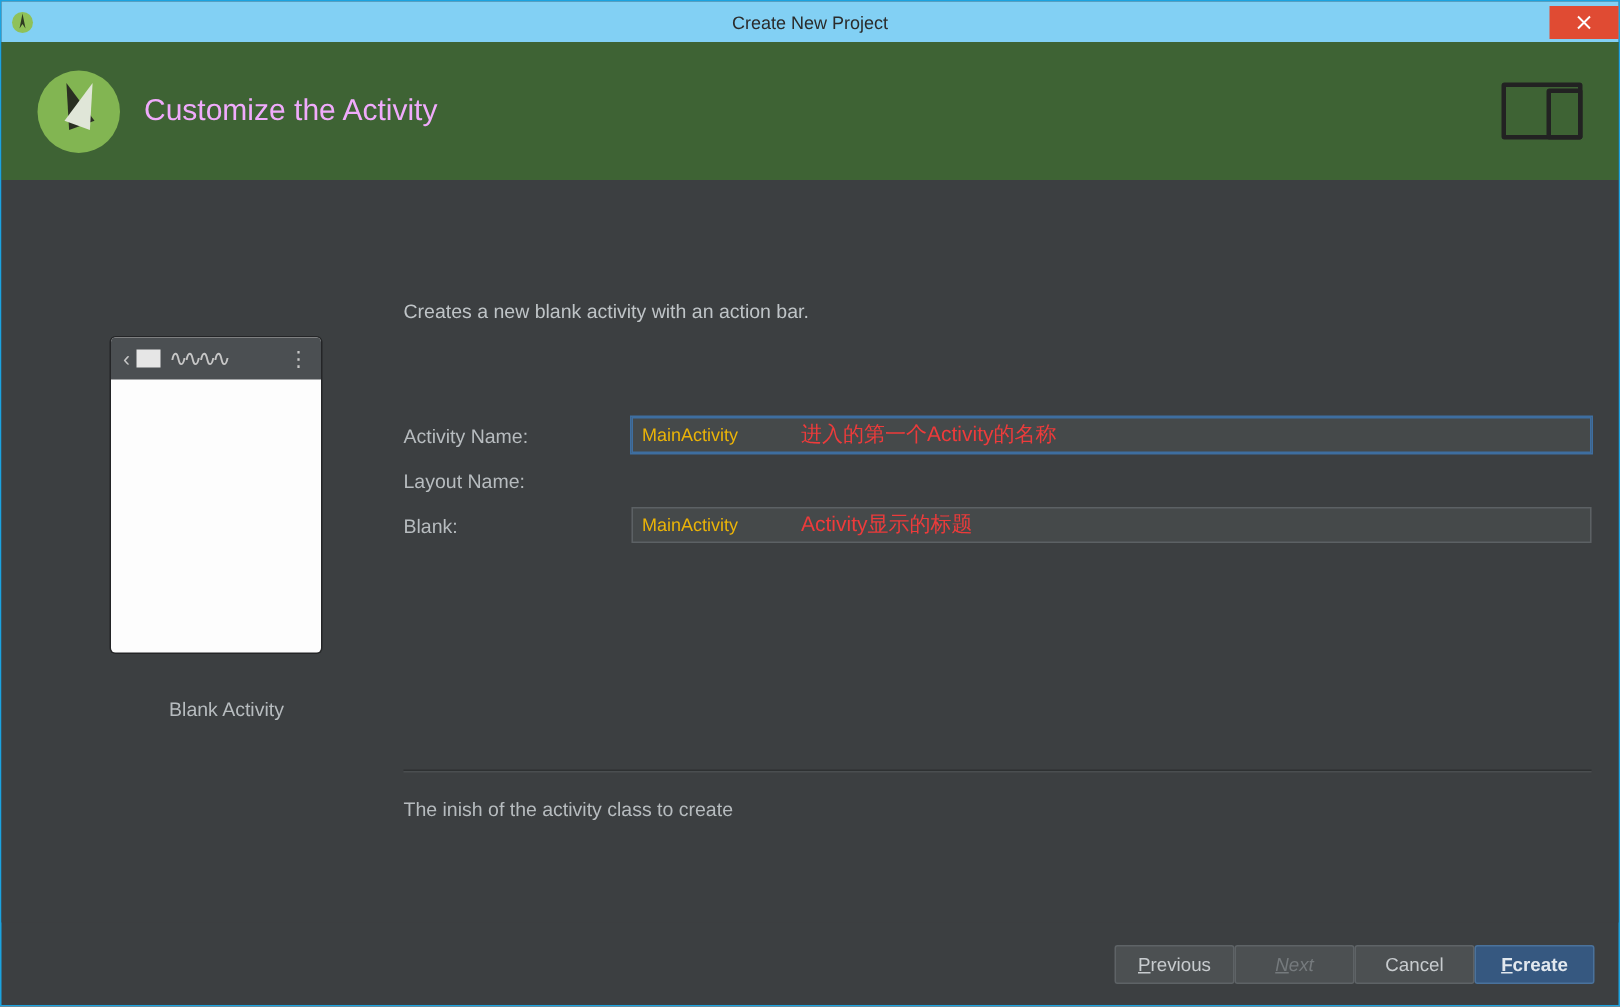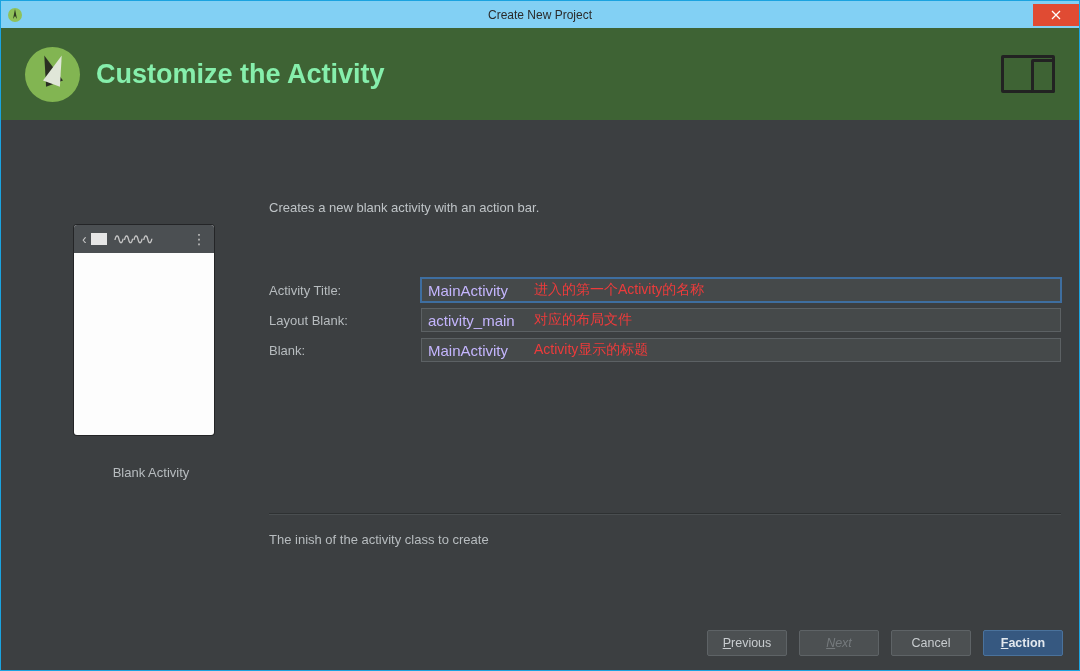--- a/index.html
+++ b/index.html
@@ -51,21 +51,21 @@
     border-bottom: 30px solid #2a2f22;
     transform: translate(-70%, -65%) rotate(-20deg);
   }
   .studio-compass::after {
     width: 0; height: 0;
     border-left: 9px solid transparent;
     border-right: 9px solid transparent;
     border-bottom: 30px solid #e0e6d8;
     transform: translate(-30%, -65%) rotate(20deg);
   }
-  .header h1 { color: #86efac; font-size: 27px; font-weight: 700; }
+  .header h1 { color: #f0abfc; font-size: 20px; font-weight: 400; }
   .device-icon {
     margin-left: auto; width: 54px; height: 38px;
     border: 3px solid #222; border-radius: 2px;
     position: relative;
   }
   .device-icon::after {
     content: ""; position: absolute; right: -3px; bottom: -3px;
     width: 18px; height: 28px;
     border: 3px solid #222; border-radius: 2px;
     background: #3e6334;
@@ -112,35 +112,35 @@
     border: 1px solid #5c6164;
     height: 24px;
     display: flex; align-items: center;
   }
   .input-wrap.focused {
     border: 1px solid #3e6ea0;
     box-shadow: 0 0 0 1px #3e6ea0;
   }
   .input-wrap input {
     border: none; background: transparent;
-    color: #c4b5fd; font-size: 15px;
+    color: #eab308; font-size: 12px;
     padding: 0 6px; width: 120px;
     outline: none;
   }
   .annot {
     color: #ed3b3b; font-size: 14px;
     position: absolute; left: 112px;
   }
 
   .sep { height: 1px; background: #2e3132; margin-top: auto; box-shadow: 0 1px 0 #4a4e50; }
   .helper { font-size: 13px; padding: 18px 0 68px 0; }
 
   .footer {
     height: 55px; display: flex; align-items: center; justify-content: flex-end;
-    gap: 12px; padding: 0 16px;
+    padding: 0 16px;
   }
   .btn {
     width: 80px; height: 26px;
     background: #4c5052;
     border: 1px solid #5e6366;
     color: #c8cccf;
     font-size: 12.5px;
     display: flex; align-items: center; justify-content: center;
     border-radius: 2px;
   }
@@ -188,33 +188,29 @@
           <span class="dots">⋮</span>
         </div>
       </div>
       <div class="preview-caption">Blank Activity</div>
     </div>
 
     <div class="form-col">
       <div class="description">Creates a new blank activity with an action bar.</div>
 
       <div class="form-row">
-        <div class="label">Activity Title:</div>
+        <div class="label">Activity Name:</div>
         <div class="input-wrap focused">
           <input value="MainActivity" style="">
           <span class="annot">进入的第一个Activity的名称</span>
         </div>
       </div>
 
       <div class="form-row">
-        <div class="label">Layout Blank:</div>
-        <div class="input-wrap">
-          <input value="activity_main" style="">
-          <span class="annot">对应的布局文件</span>
-        </div>
+        <div class="label">Layout Name:</div>
       </div>
 
       <div class="form-row">
         <div class="label">Blank:</div>
         <div class="input-wrap">
           <input value="MainActivity" style="">
           <span class="annot">Activity显示的标题</span>
         </div>
       </div>
 
@@ -227,17 +223,17 @@
 
   <div class="footer">
     <div class="btn">
         <span><span class="u">P</span><span>revious</span></span>
       </div>
     <div class="btn disabled">
         <span><span class="u">N</span><span>ext</span></span>
       </div>
     <div class="btn">Cancel</div>
     <div class="btn primary">
-        <span><span class="u">F</span><span>action</span></span>
+        <span><span class="u">F</span><span>create</span></span>
       </div>
   </div>
 
 </div>
 
 </body></html>

